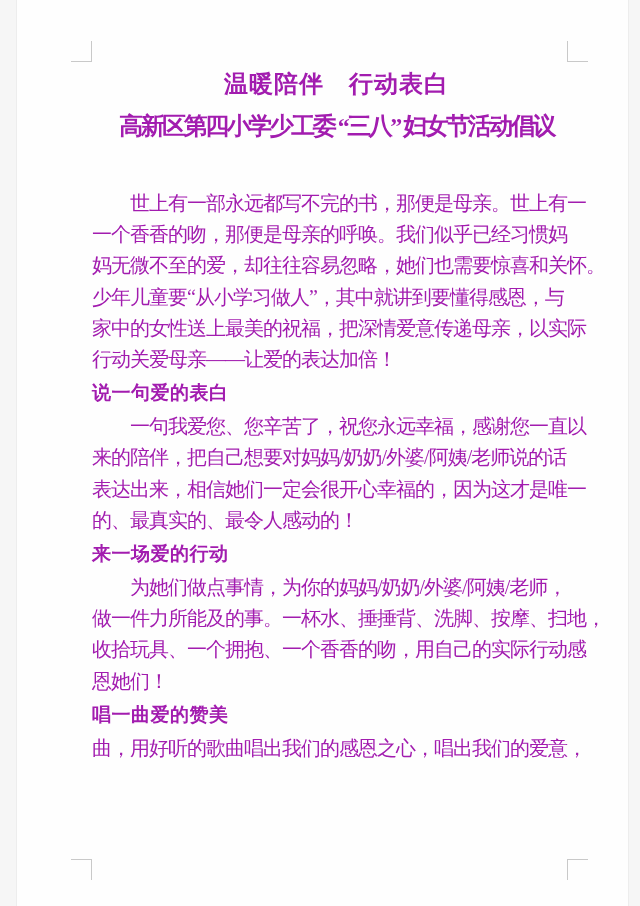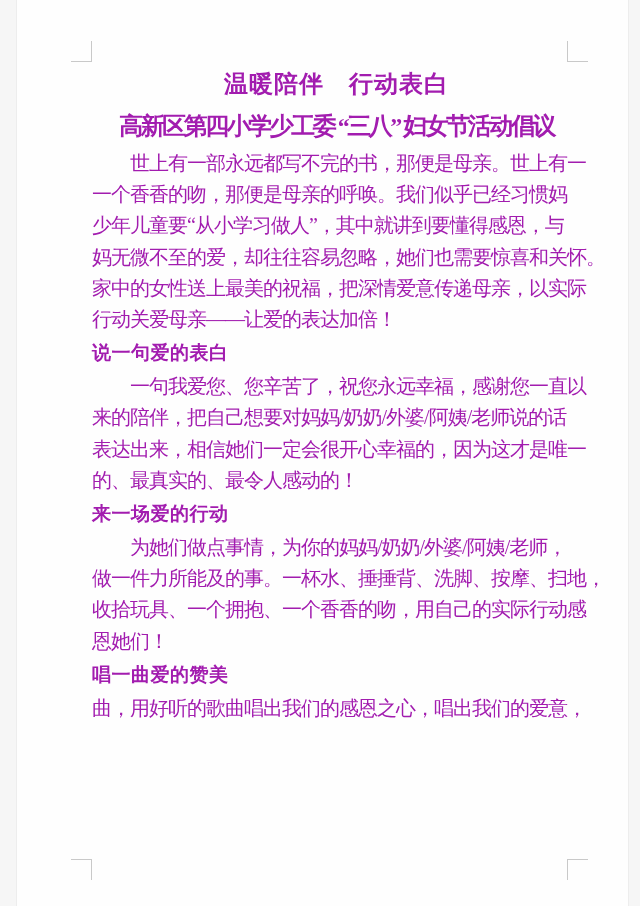--- a/index.html
+++ b/index.html
@@ -35,21 +35,21 @@
   .doc-title1{
     font-size:24px;font-weight:bold;
     line-height:40px;text-align:center;
     letter-spacing:1px;white-space:nowrap;
   }
   .doc-title2{
     font-size:24px;font-weight:bold;
     line-height:44px;text-align:center;
     letter-spacing:-2.5px;white-space:nowrap;
   }
-  .intro{}
+  .intro{margin-top:40px;}
   .doc-line{
     font-size:20px;
     line-height:31.2px;
     letter-spacing:-1px;
     white-space:nowrap;
   }
   .doc-line.indent{text-indent:38px;}
   .sec-heading{
     font-size:19px;font-weight:bold;
     line-height:36px;text-align:left;
@@ -68,22 +68,22 @@
   <div class="mark br"></div>
 
   <div class="text-block">
 
     <div class="doc-title1">温暖陪伴　行动表白</div>
     <div class="doc-title2">高新区第四小学少工委 “三八” 妇女节活动倡议</div>
 
     <div class="intro">
       <div class="doc-line indent">世上有一部永远都写不完的书，那便是母亲。世上有一</div>
       <div class="doc-line">一个香香的吻，那便是母亲的呼唤。我们似乎已经习惯妈</div>
+      <div class="doc-line">妈无微不至的爱，却往往容易忽略，她们也需要惊喜和关怀。</div>
       <div class="doc-line">少年儿童要“从小学习做人”，其中就讲到要懂得感恩，与</div>
-      <div class="doc-line">妈无微不至的爱，却往往容易忽略，她们也需要惊喜和关怀。</div>
       <div class="doc-line">家中的女性送上最美的祝福，把深情爱意传递母亲，以实际</div>
       <div class="doc-line">行动关爱母亲——让爱的表达加倍！</div>
     </div>
 
     <div>
       <div class="sec-heading">说一句爱的表白</div>
       <div class="doc-line indent">一句我爱您、您辛苦了，祝您永远幸福，感谢您一直以</div>
       <div class="doc-line">来的陪伴，把自己想要对妈妈/奶奶/外婆/阿姨/老师说的话</div>
       <div class="doc-line">表达出来，相信她们一定会很开心幸福的，因为这才是唯一</div>
       <div class="doc-line">的、最真实的、最令人感动的！</div>

